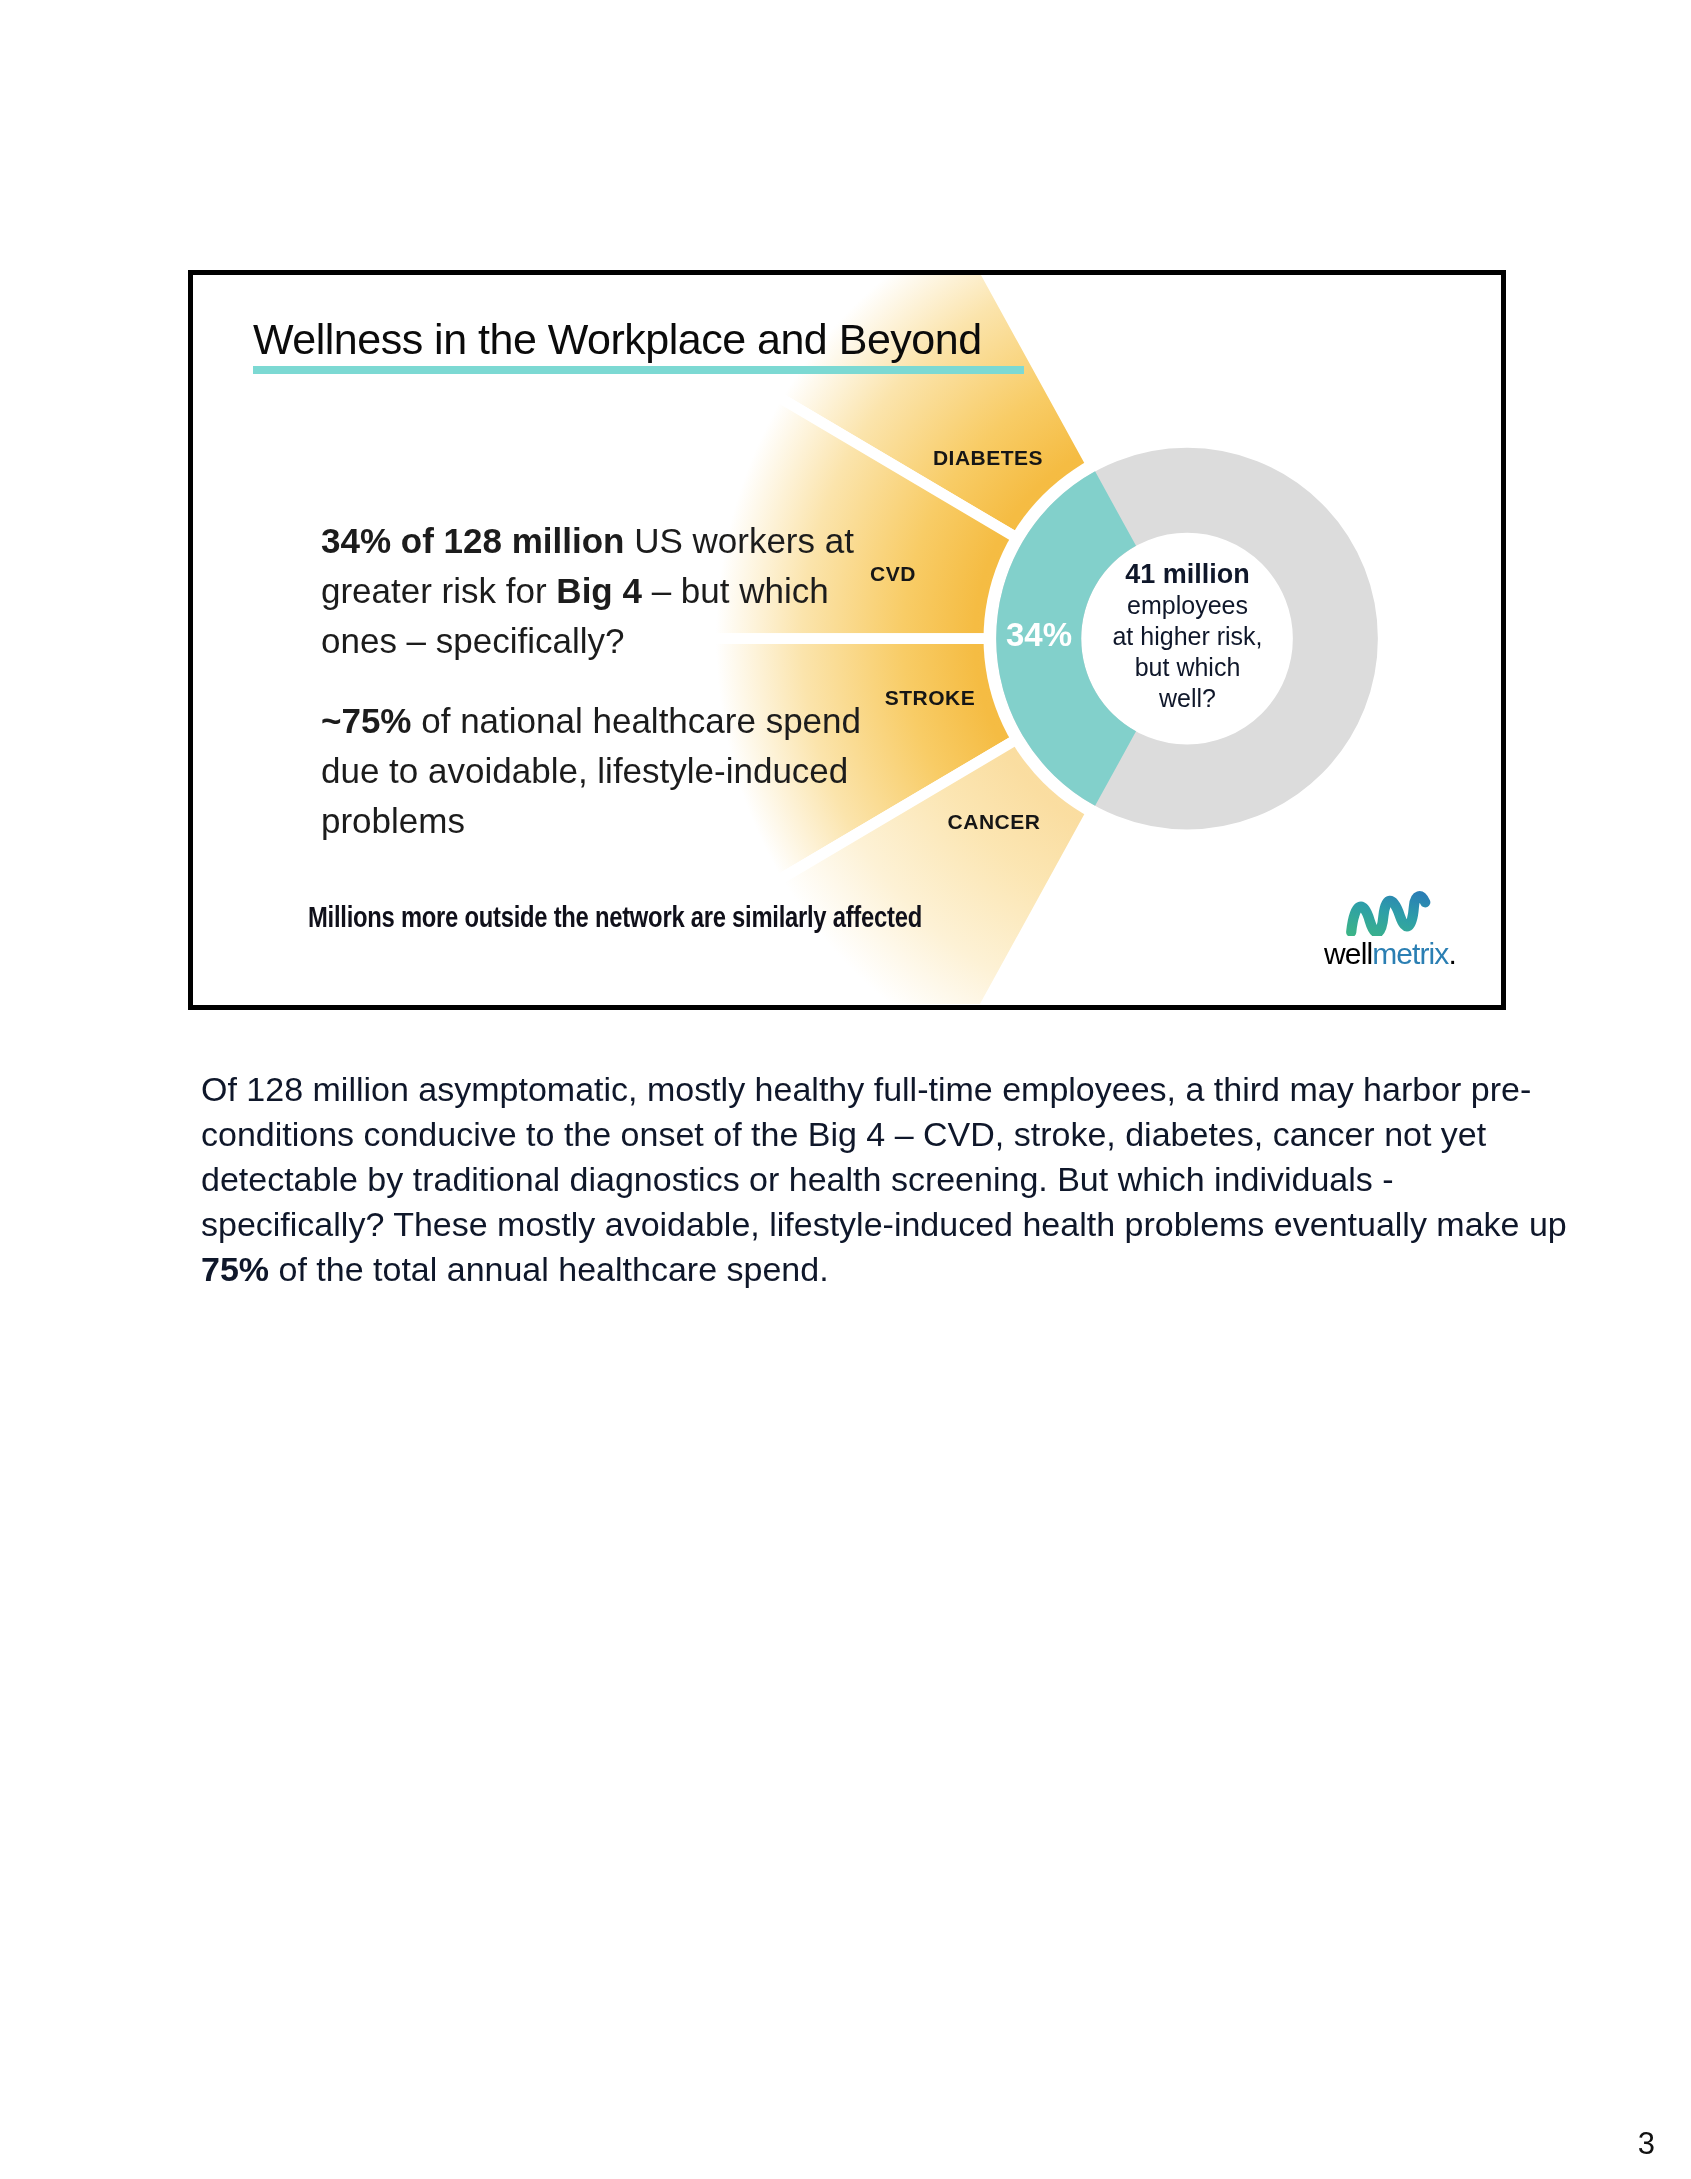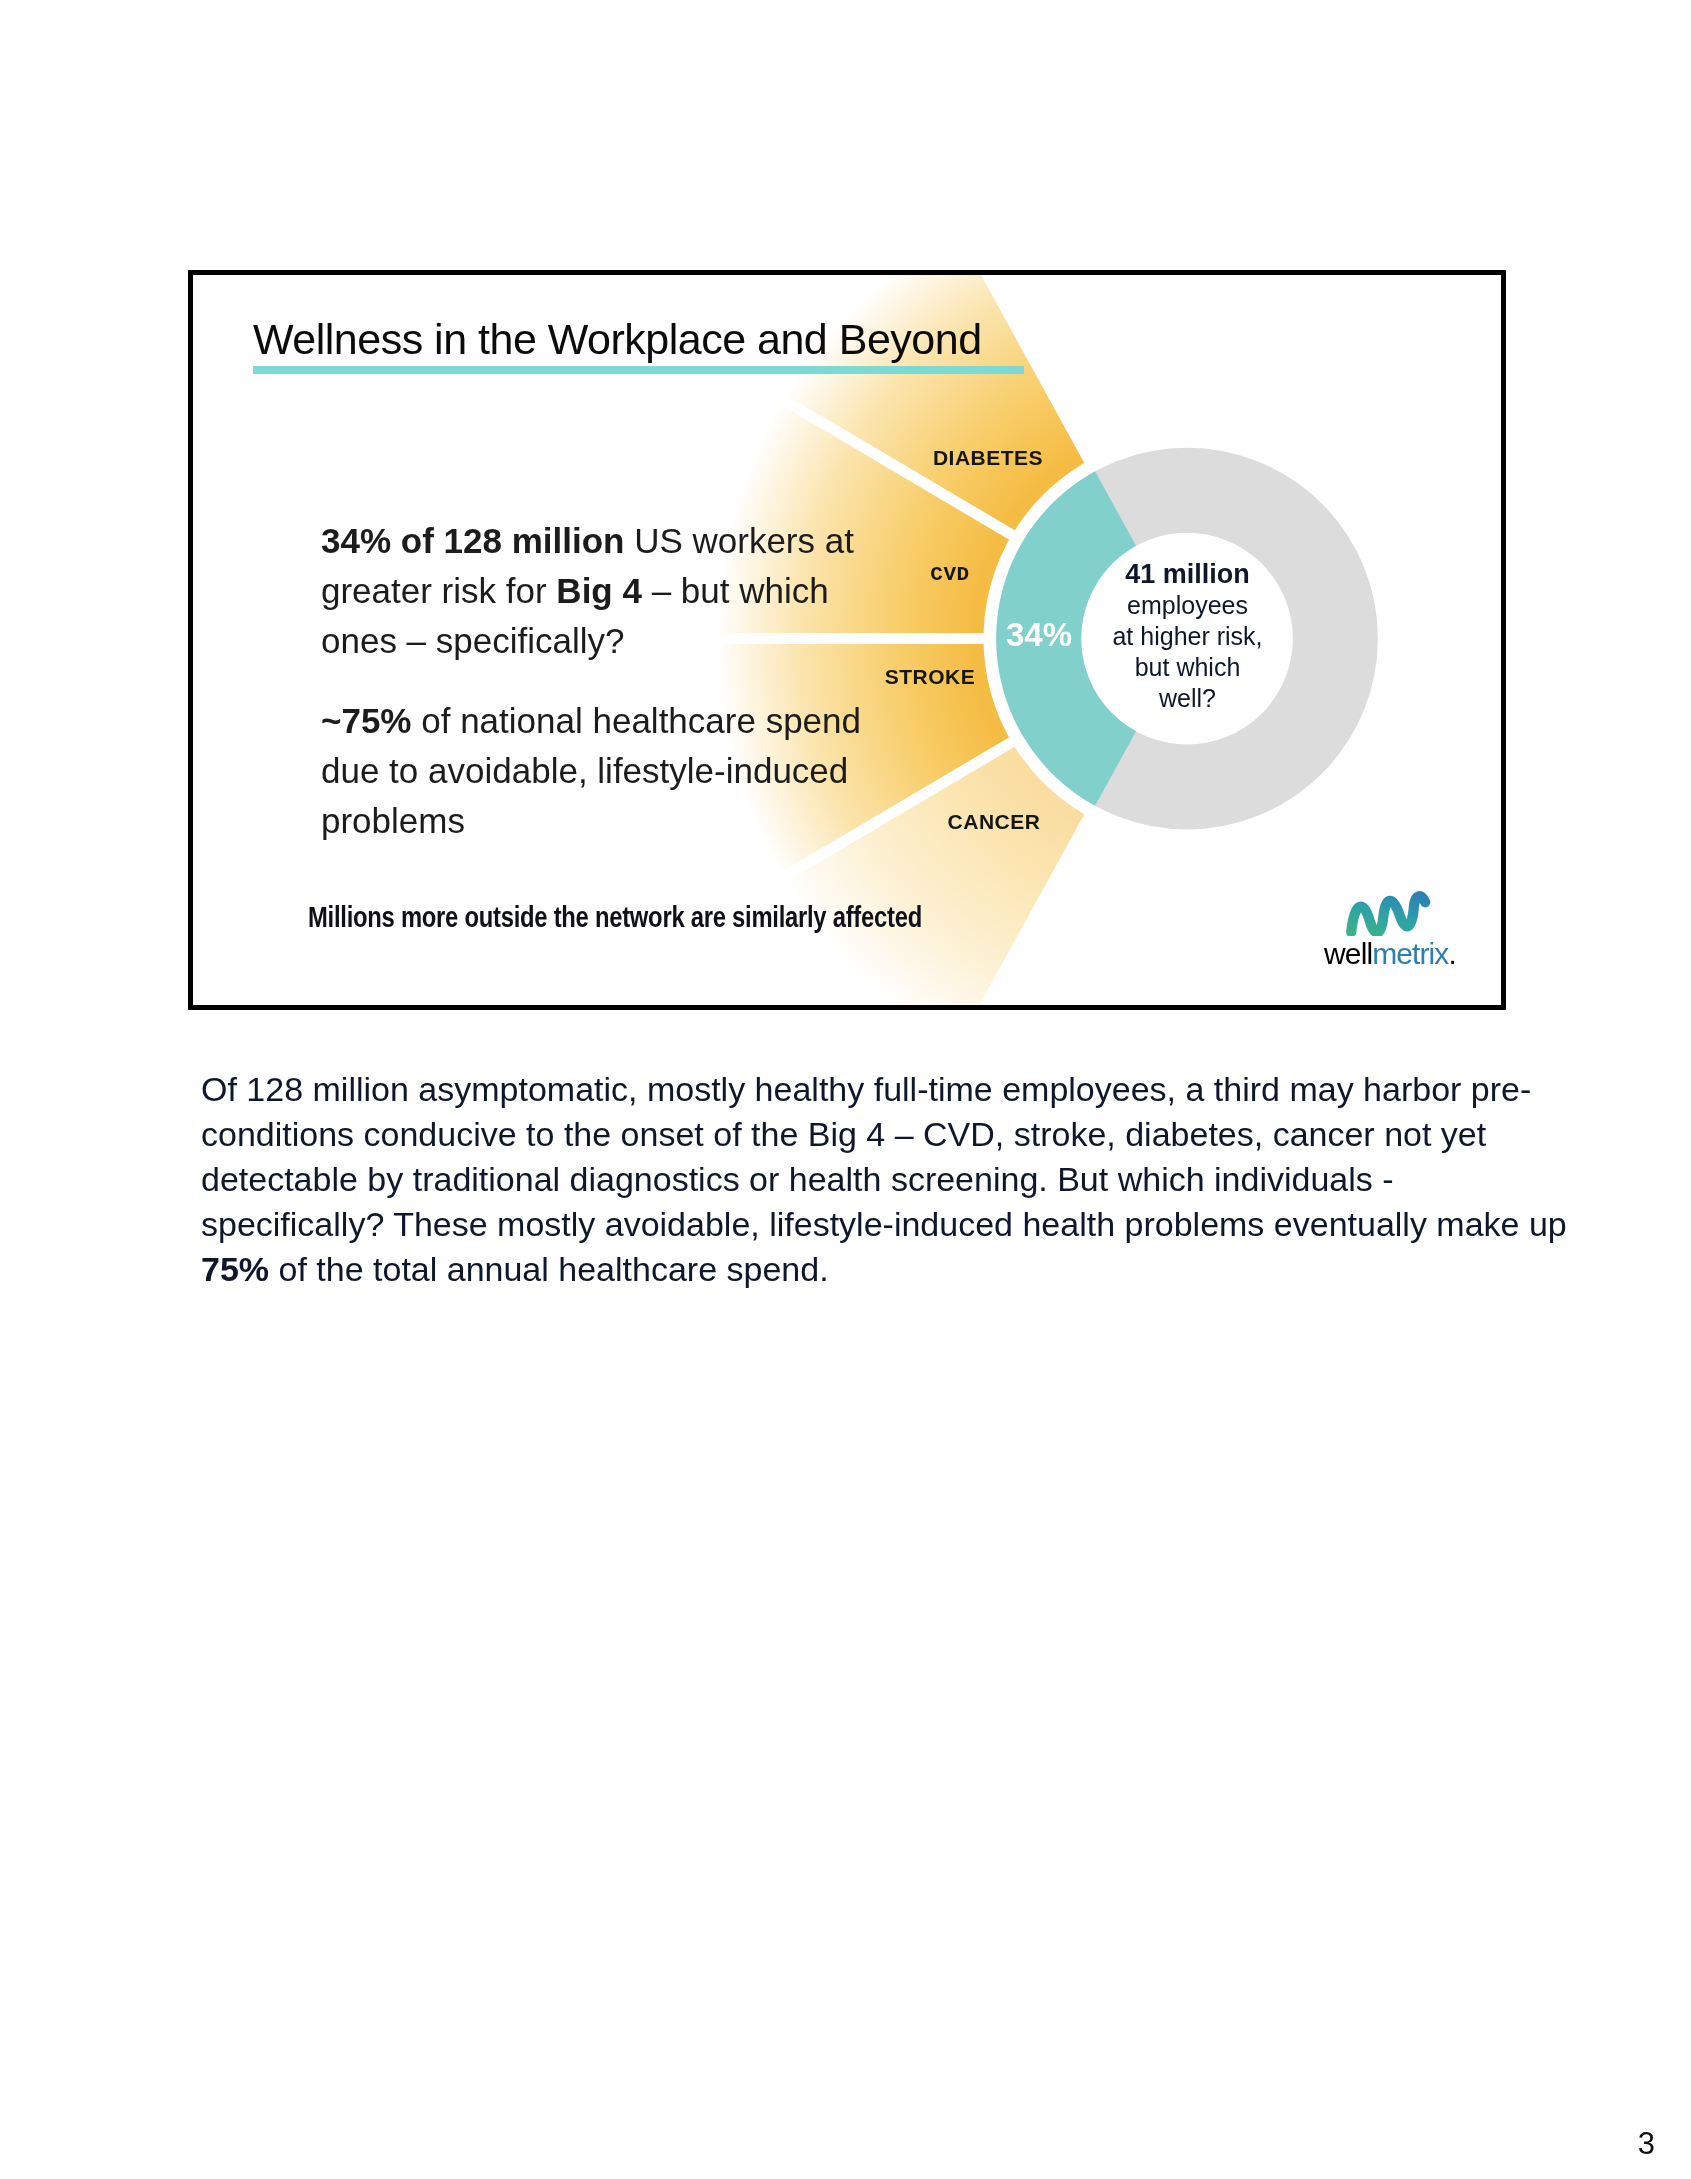--- a/index.html
+++ b/index.html
@@ -104,22 +104,22 @@
         <div class="line">ones – specifically?</div>
       </div>
       <div class="p2">
         <div class="line"><span class="bld">~75%</span><span> of national healthcare spend</span></div>
         <div class="line">due to avoidable, lifestyle-induced</div>
         <div class="line">problems</div>
       </div>
     </div>
 
     <div class="ray-label" style="left:795px;top:183px;">DIABETES</div>
-    <div class="ray-label" style="left:757px;top:299px;font-family:Liberation Mono, monospace;">CVD</div>
-    <div class="ray-label" style="left:737px;top:402px;">STROKE</div>
+    <div class="ray-label" style="left:700px;top:299px;">CVD</div>
+    <div class="ray-label" style="left:737px;top:423px;">STROKE</div>
     <div class="ray-label" style="left:801px;top:547px;">CANCER</div>
 
     <div class="pct-label">34%</div>
     <div class="donut-center">
       <div class="first">41 million</div>
       <div>employees</div>
       <div>at higher risk,</div>
       <div>but which</div>
       <div>well?</div>
     </div>

